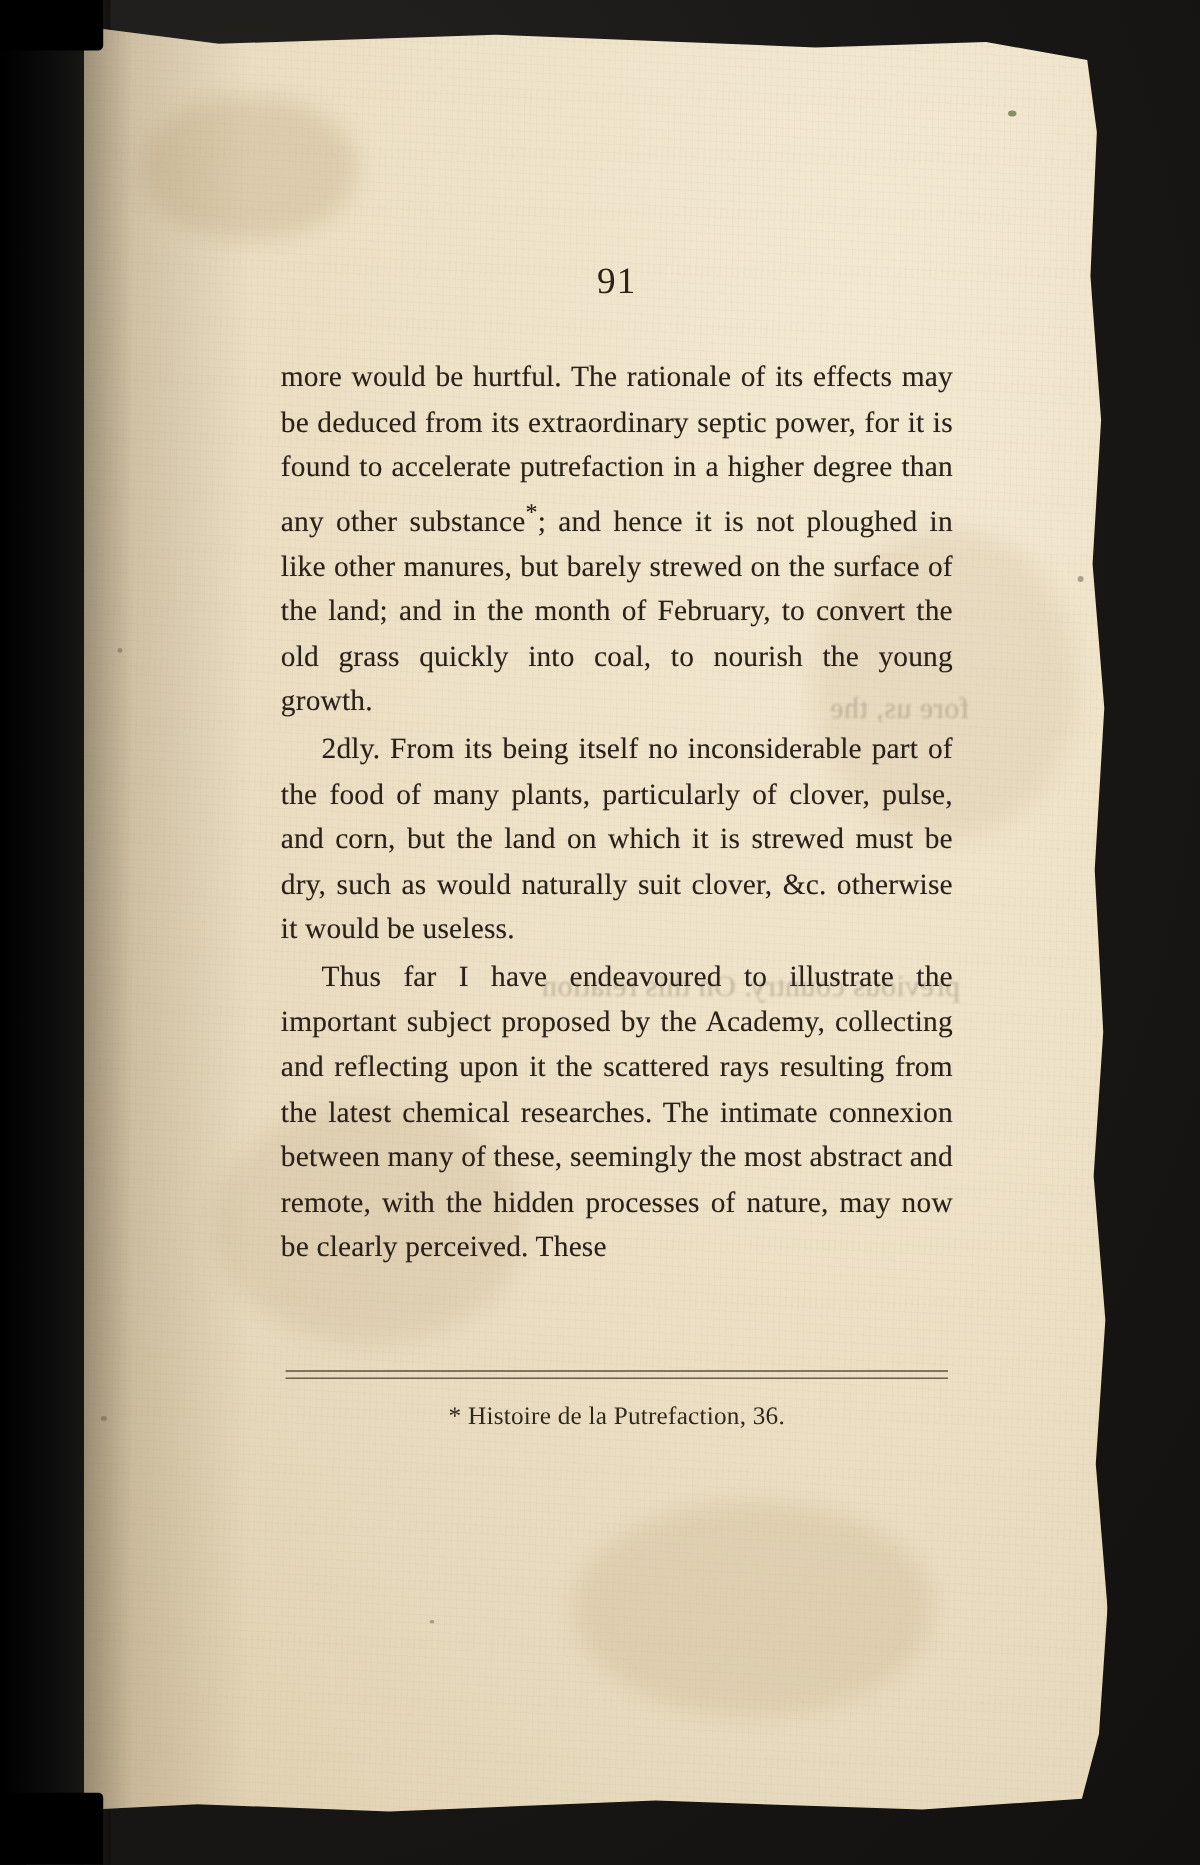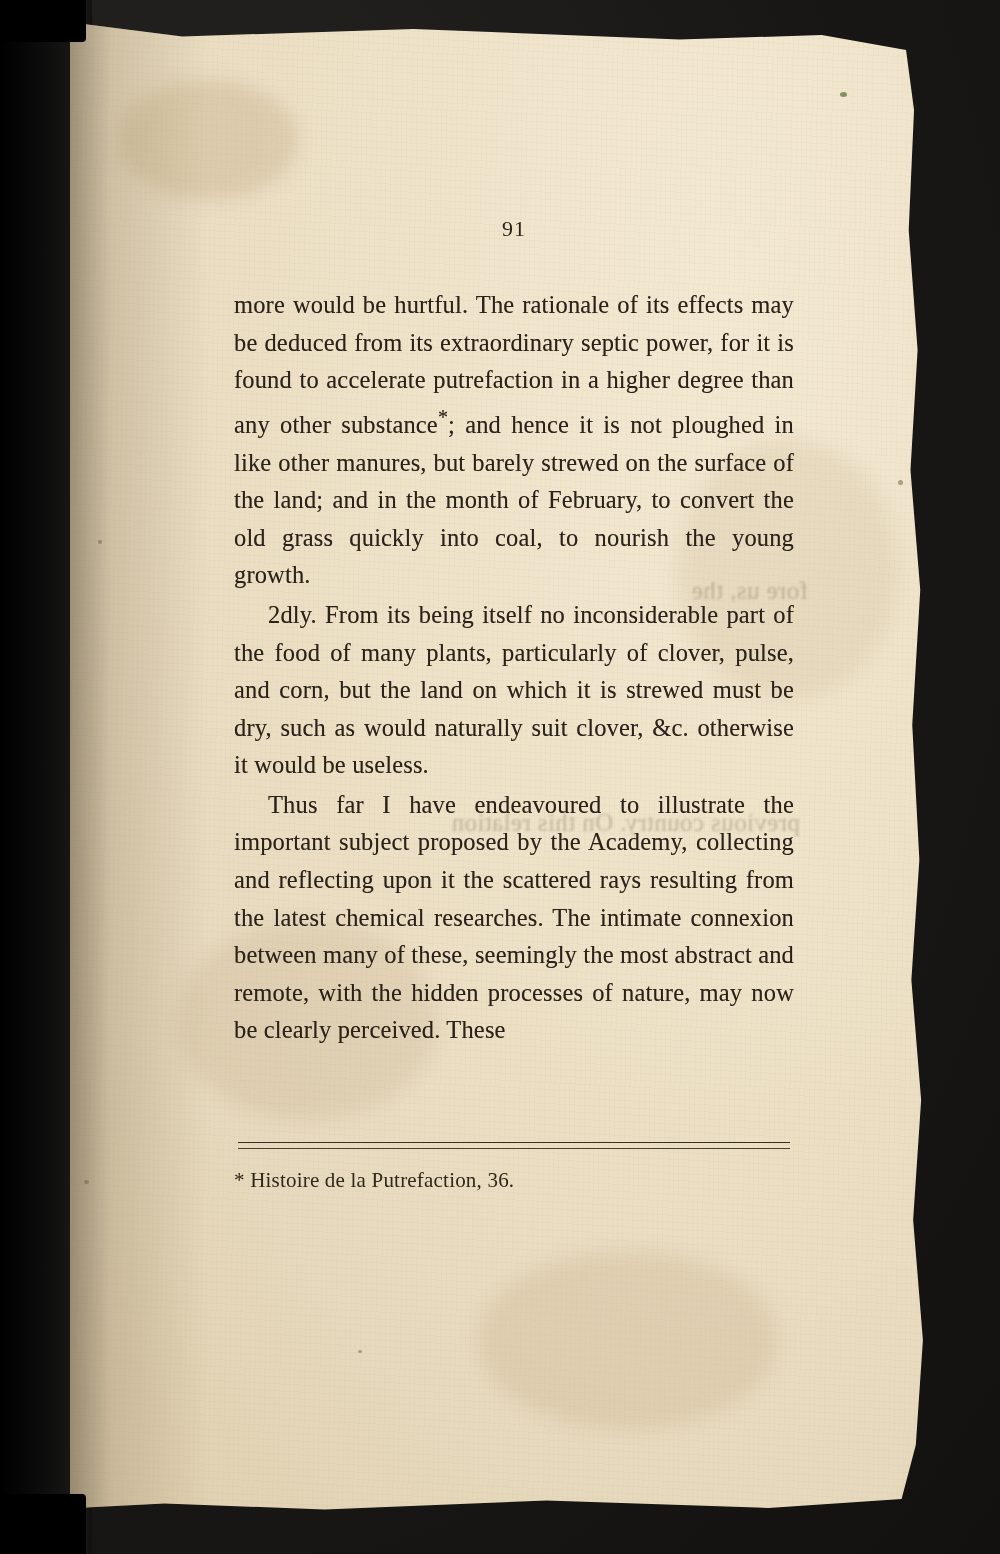--- a/index.html
+++ b/index.html
@@ -121,21 +121,21 @@
 
   
   .textblock {
     position: absolute;
     left: 176px;
     top: 196px;
     width: 560px;
   }
   .folio {
     text-align: center;
-    font-size: 22px;
+    font-size: 31px;
     color: #2b2218;
     margin: 0 0 44px 0;
     letter-spacing: 1px;
   }
   p.body {
     margin: 0;
     color: #2a2119;
     font-size: 24.5px;
     line-height: 37.6px;
     text-align: justify;
@@ -156,21 +156,21 @@
     width: 552px;
     height: 5px;
     border-top: 1.4px solid #3a2f23;
     border-bottom: 1.4px solid #4a3d2d;
   }
   .footnote {
     position: absolute;
     left: 176px;
     top: 1148px;
     width: 560px;
-    text-align: left;
+    text-align: center;
     font-size: 21px;
     color: #2f2719;
     letter-spacing: .2px;
   }
 
   
   .fleck {
     position: absolute;
     width: 7px; height: 5px;
     background: #6d7a46;

